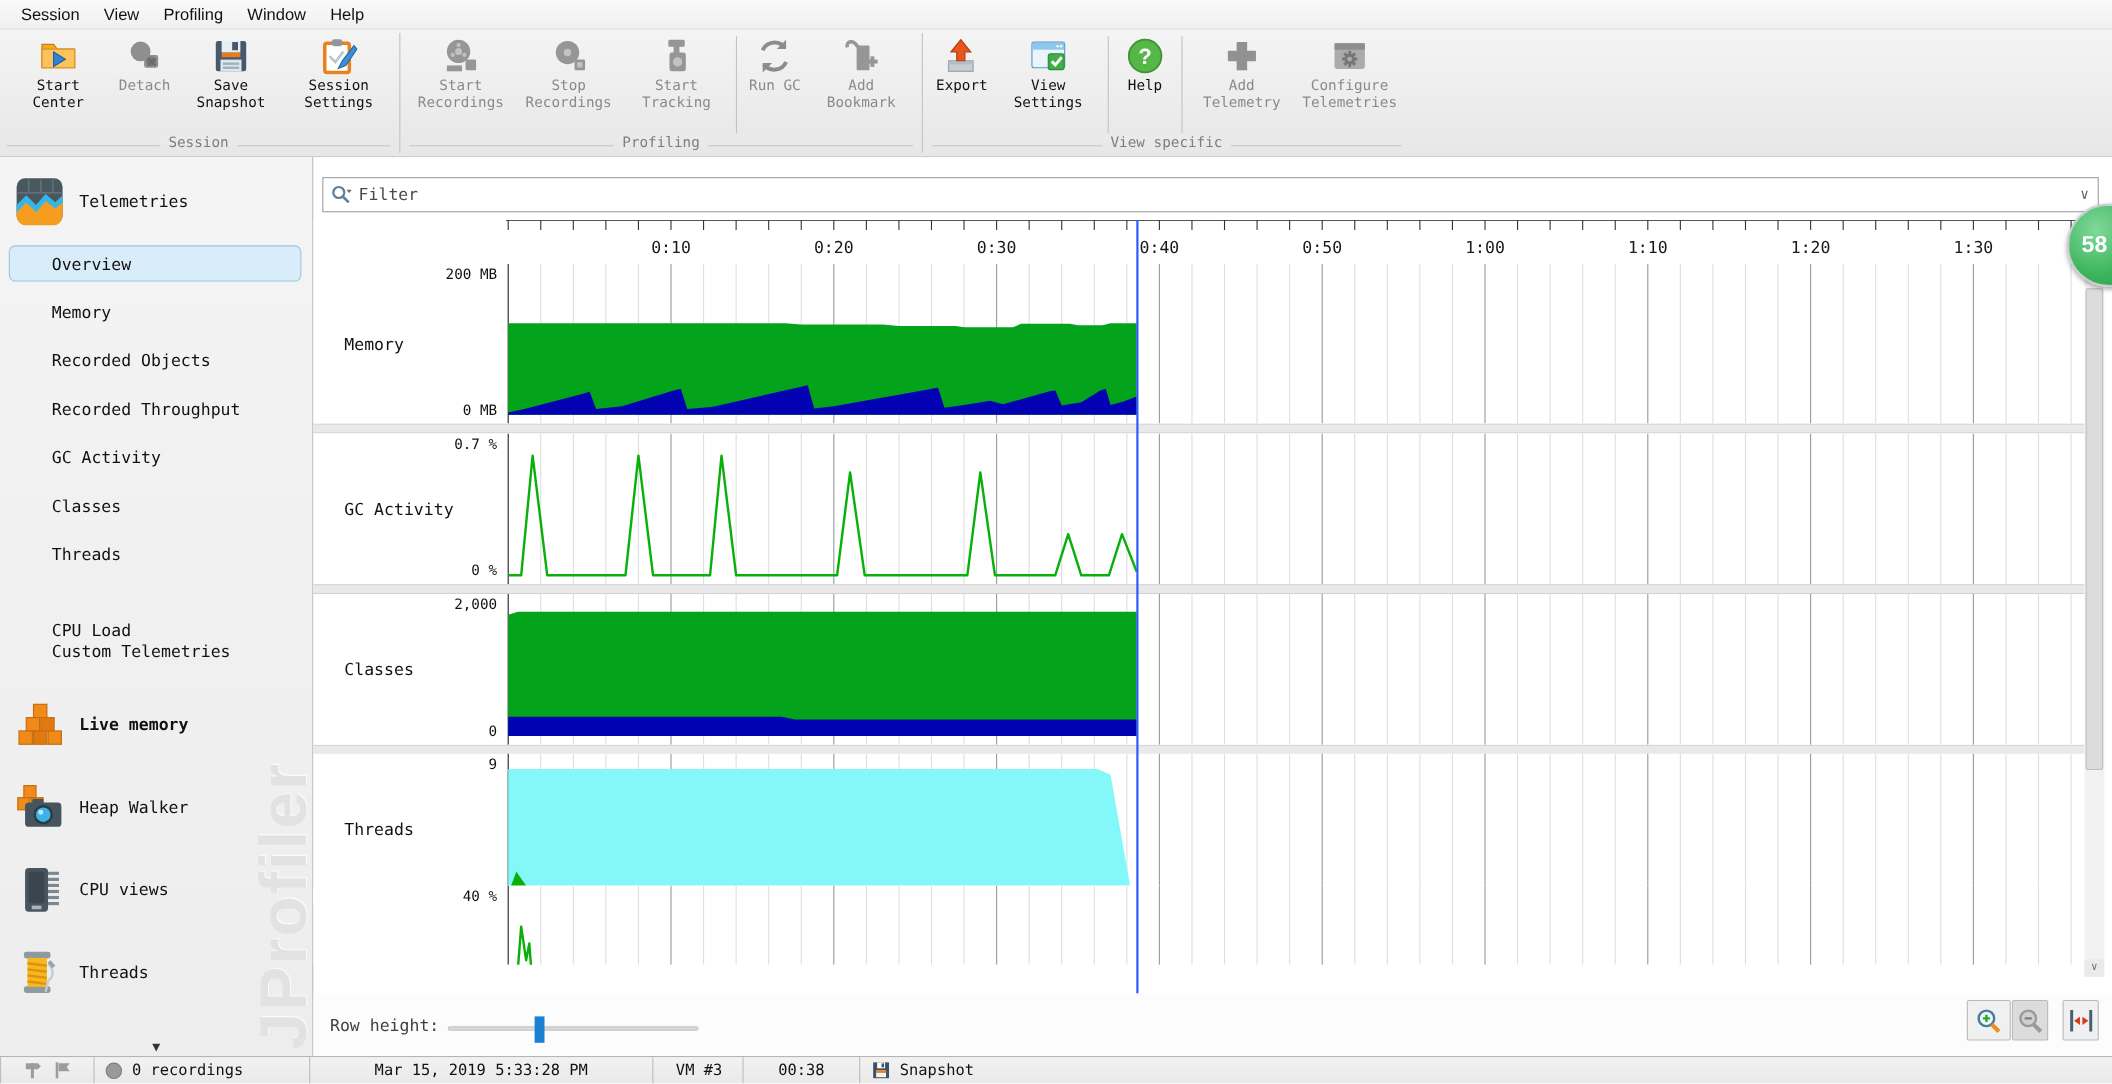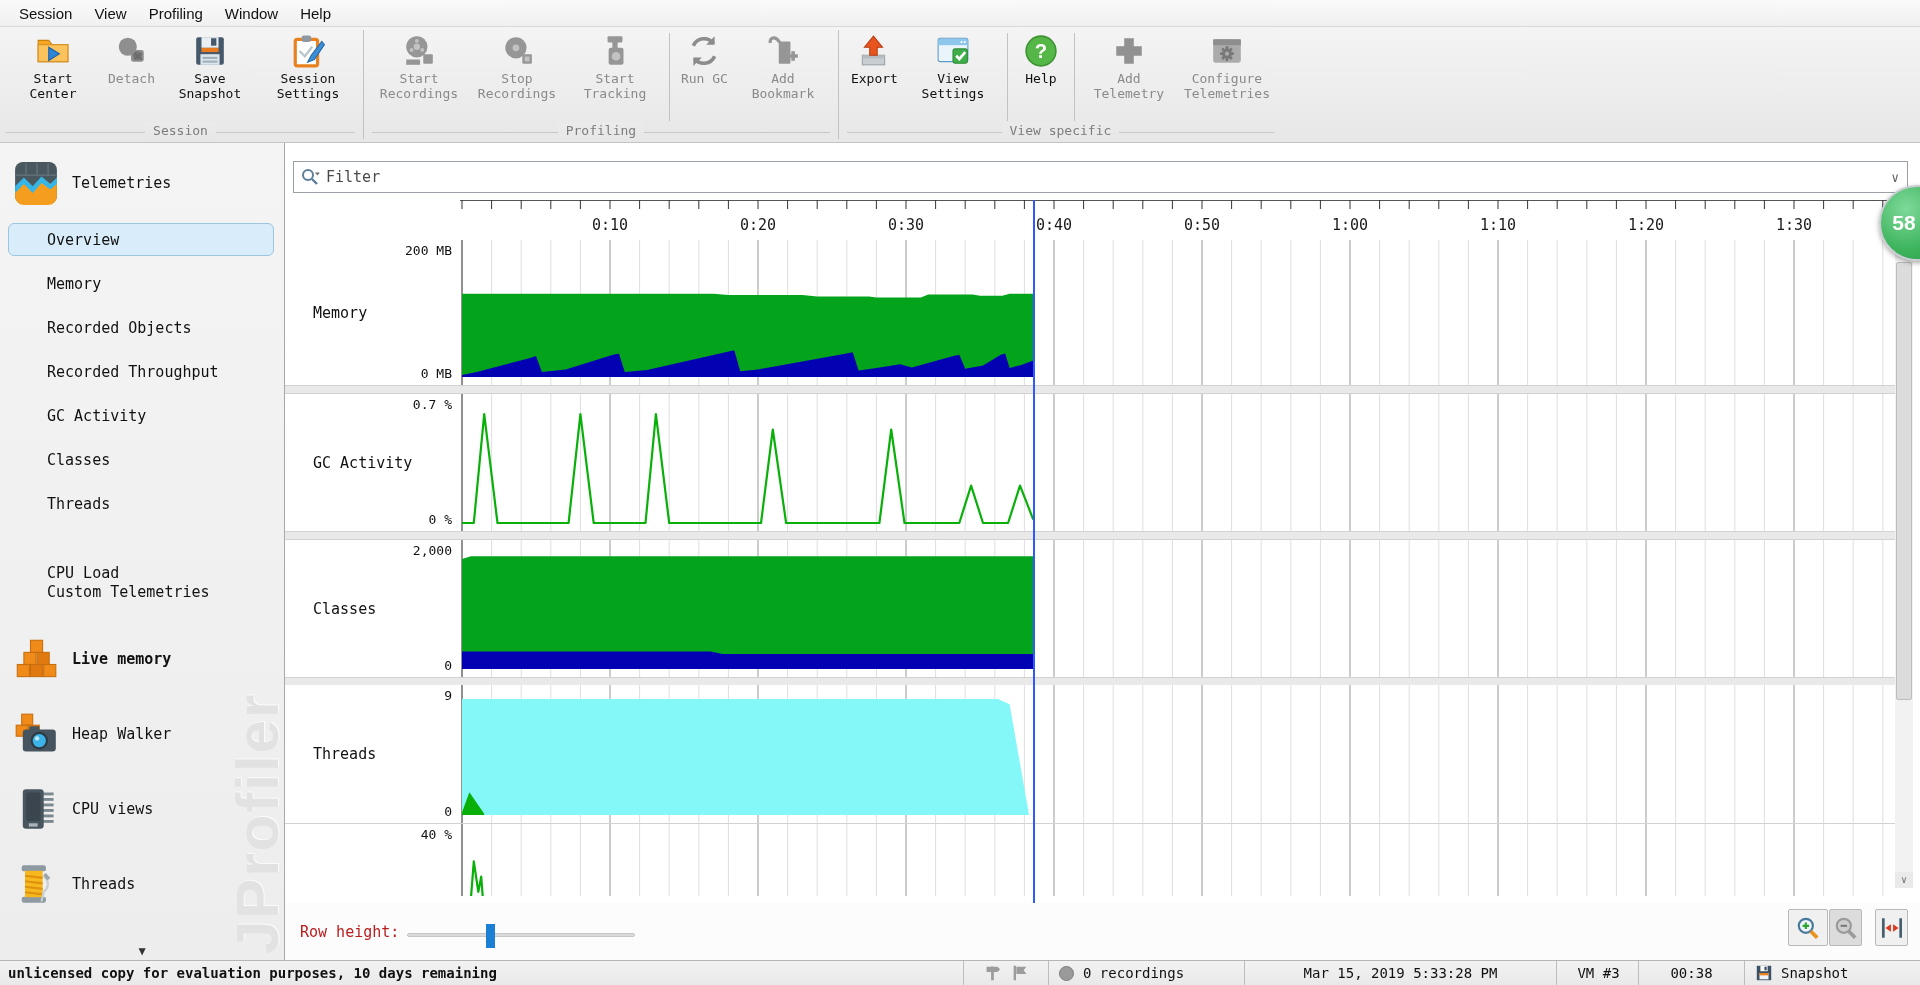--- a/index.html
+++ b/index.html
@@ -80,21 +80,21 @@
   
   #badge { position:absolute; left:1594px; top:42px; width:76px; height:76px; border-radius:50%;
     background:radial-gradient(circle at 35% 30%, #7fd99a, #3cb45c 60%, #2a9a4a);
     border:2px solid #c9cdd1; box-shadow:0 2px 5px rgba(0,0,0,.35);
     display:flex; align-items:center; justify-content:center; z-index:8;
     color:#fff; font-weight:bold; font-size:21px; font-family:"Liberation Sans",sans-serif;
     padding-right:26px; }
 
   
   #bottombar { position:absolute; left:0; top:760px; width:1635px; height:57px; background:#fcfcfc; }
-  #row-height-label { position:absolute; left:15px; top:20px; font-size:15px; color:#b91c1c; }
+  #row-height-label { position:absolute; left:15px; top:20px; font-size:15px; color:#404040; }
   #rh-slider { position:absolute; left:122px; top:30px; width:228px; height:4px;
     background:#dadada; border:1px solid #c6c6c6; border-radius:2px; }
   #rh-thumb { position:absolute; left:78px; top:-10px; width:9px; height:24px; background:#1b7fd4; }
   .zoom-btn { position:absolute; top:6px; height:37px; border:1px solid #b9b9b9; border-radius:2px;
     display:flex; align-items:center; justify-content:center; background:#f0f0f0; }
   .zoom-btn svg { width:26px; height:26px; }
   #btn-zoom-in  { left:1503px; width:40px; }
   #btn-zoom-out { left:1544px; width:33px; background:#dcdcdc; }
   #btn-fit      { left:1590px; width:33px; }
 
@@ -662,21 +662,21 @@
             <line x1="1304.4" y1="0" x2="1304.4" y2="138" stroke="#dedede"></line>
             <line x1="1334" y1="0" x2="1334" y2="138" stroke="#999"></line>
             <line x1="1363.6000000000001" y1="0" x2="1363.6000000000001" y2="138" stroke="#dedede"></line>
             <line x1="1393.2" y1="0" x2="1393.2" y2="138" stroke="#dedede"></line>
             <line x1="1422.8000000000002" y1="0" x2="1422.8000000000002" y2="138" stroke="#dedede"></line>
             <line x1="2" y1="0" x2="2" y2="138" stroke="#222"></line>
             <polygon points="2.0,130 2.0,14.0 537.8,14.0 549.6,19.3 568.8,128.7 568.8,130" fill="#84f8f8"></polygon>
             <polygon points="2.0,130 2.0,127.3 9.4,107.3 24.2,128.7 24.2,130" fill="#0ab00a"></polygon>
           </svg>
         </div>
-        <div class="crow" style="top: 624px; height: 72px; text-decoration: underline;">
+        <div class="crow" style="top: 605px; height: 72px; text-decoration: underline;">
           <div class="ytick-top">40 %</div>
           <svg class="plot" width="1433" height="72">
             <line x1="31.6" y1="0" x2="31.6" y2="72" stroke="#dedede"></line>
             <line x1="61.2" y1="0" x2="61.2" y2="72" stroke="#dedede"></line>
             <line x1="90.80000000000001" y1="0" x2="90.80000000000001" y2="72" stroke="#dedede"></line>
             <line x1="120.4" y1="0" x2="120.4" y2="72" stroke="#dedede"></line>
             <line x1="150" y1="0" x2="150" y2="72" stroke="#999"></line>
             <line x1="179.60000000000002" y1="0" x2="179.60000000000002" y2="72" stroke="#dedede"></line>
             <line x1="209.20000000000002" y1="0" x2="209.20000000000002" y2="72" stroke="#dedede"></line>
             <line x1="238.8" y1="0" x2="238.8" y2="72" stroke="#dedede"></line>
@@ -760,21 +760,20 @@
         <svg viewBox="0 0 24 24">
           <path d="M4 3v18M20 3v18" stroke="#47606e" stroke-width="2.5"></path>
           <path d="M6 12l5-3.5v7z" fill="#d83a1e"></path>
           <path d="M18 12l-5-3.5v7z" fill="#d83a1e"></path>
         </svg>
       </div>
     </div>
   </div>
 
   <div id="statusbar">
-    <div class="sb-seg" id="seg-license">unlicensed copy for evaluation purposes, 10 days remaining</div>
     <div class="sb-seg" id="seg-flags">
       <svg viewBox="0 0 22 22" fill="#9c9c9c">
         <rect x="10" y="4" width="3" height="15"></rect>
           <path d="M5 4h12l3 3-3 3H5z"></path>
       </svg>
       <svg viewBox="0 0 22 22" fill="#9c9c9c">
         <rect x="4" y="3" width="2.6" height="16"></rect>
           <path d="M7 4h11l-3 4 3 4H7z"></path>
       </svg>
     </div>

